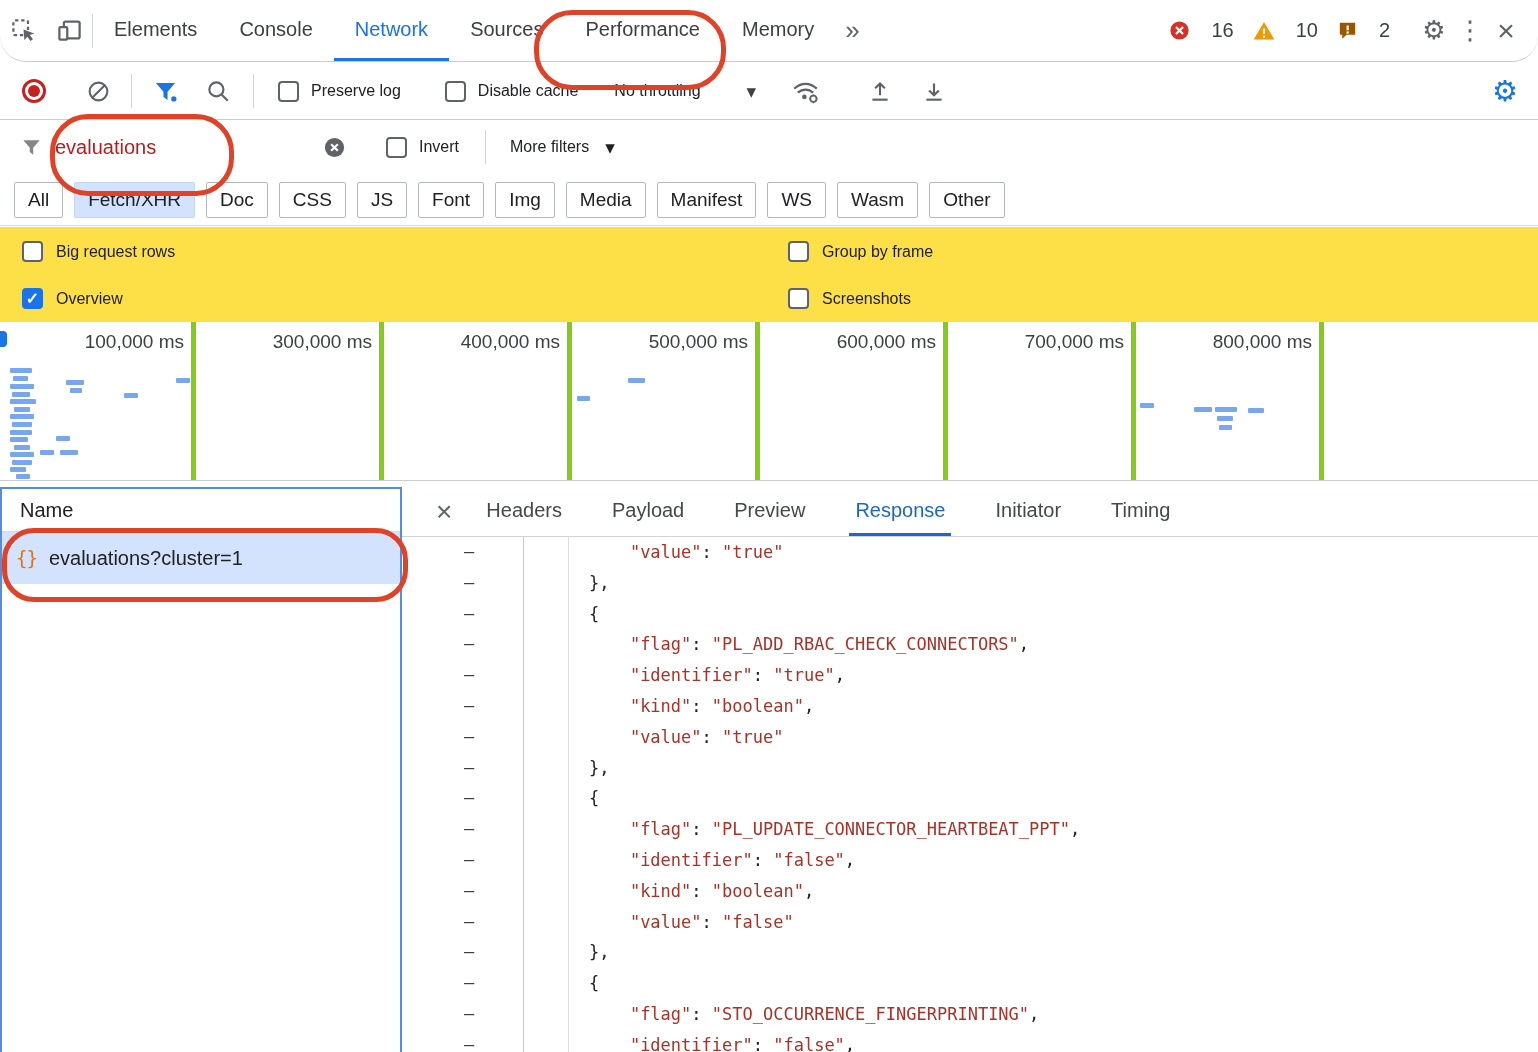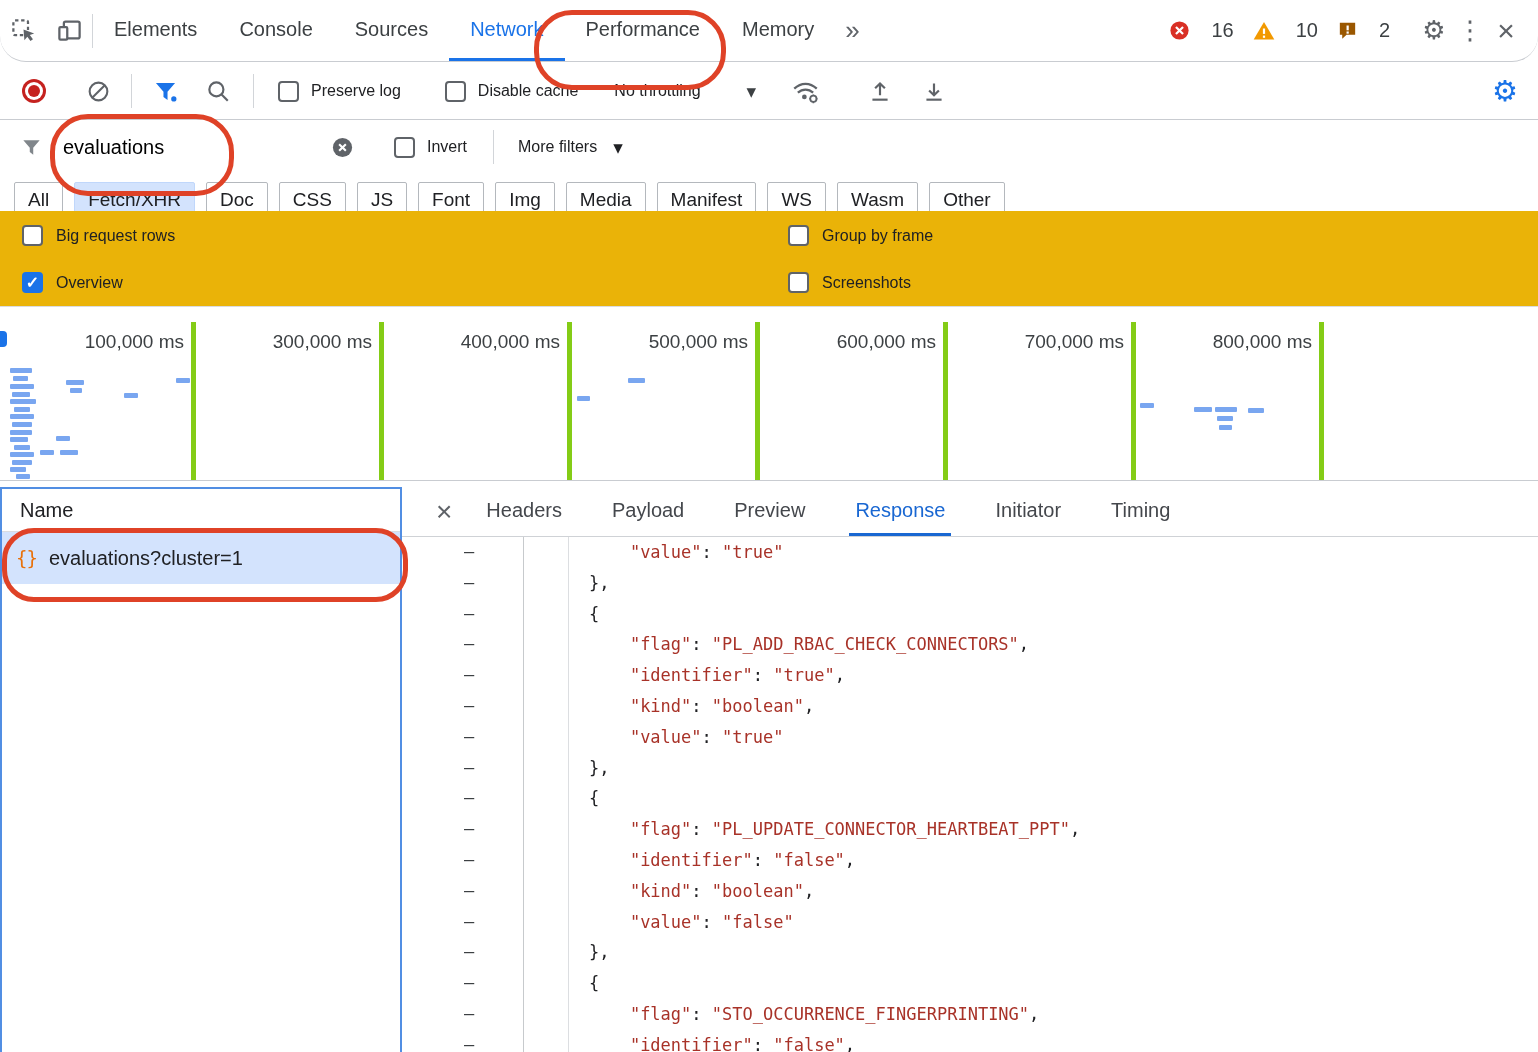--- a/index.html
+++ b/index.html
@@ -28,31 +28,31 @@
   .t2-ico{display:flex;align-items:center;justify-content:center;flex:none;}
   .cb{width:21px;height:21px;border:2px solid #5f6368;border-radius:4px;box-sizing:border-box;background:#fff;
     display:inline-flex;align-items:center;justify-content:center;flex:none;font-size:16px;font-weight:bold;color:transparent;}
   .cb.checked{background:#1a73e8;border-color:#1a73e8;color:#fff;}
   .lbl{font-size:16px;color:#202124;white-space:nowrap;}
   .caret{font-size:19px;color:#3c4043;}
   .blue-gear{margin-left:auto;margin-right:20px;font-size:29px;color:#1a73e8;}
 
   
   .filter-row{position:absolute;top:120px;left:0;right:0;height:54px;display:flex;align-items:center;padding-left:20px;background:#fff;}
-  .filter-value{font-size:20px;color:#000000;margin-left:20px;width:268px;flex:none;}
+  .filter-value{font-size:20px;color:#b91c1c;margin-left:12px;width:268px;flex:none;}
 
   
   .chips-row{position:absolute;top:174px;left:0;right:0;height:52px;display:flex;align-items:center;gap:11px;
     padding-left:14px;border-bottom:1px solid #dadce0;box-sizing:border-box;background:#fff;}
   .chip{height:34px;display:flex;align-items:center;padding:0 13px;border:1px solid #b4b8bd;border-radius:2px;
     font-size:19px;color:#202124;background:#fff;white-space:nowrap;}
   .chip.selected{background:#d3e3fd;border-color:#c0d7fb;}
 
   
-  .options{position:absolute;top:211px;left:0;right:0;height:96px;border-bottom:1px solid #dadce0;box-sizing:border-box;background:#eab308;}
+  .options{position:absolute;top:227px;left:0;right:0;height:96px;border-bottom:1px solid #dadce0;box-sizing:border-box;background:#fde047;}
   .opt{position:absolute;display:flex;align-items:center;gap:13px;}
 
   
   .timeline{position:absolute;top:322px;left:0;right:0;height:159px;border-bottom:1px solid #c9ccd1;box-sizing:border-box;overflow:hidden;background:#fff;}
   .tl-cols{display:flex;height:100%;padding-left:8px;}
   .tl-col{width:188px;flex:none;border-right:5px solid #84cc16;box-sizing:border-box;position:relative;}
   .tl-label{position:absolute;top:9px;right:7px;font-size:19px;color:#3c4043;white-space:nowrap;}
   .tl-bars{position:absolute;inset:0;}
   .tl-bar{position:absolute;height:5px;background:#79a6f0;border-radius:1px;}
   .tl-handle{position:absolute;left:0;top:9px;width:7px;height:16px;background:#1a73e8;border-radius:0 4px 4px 0;}
@@ -102,22 +102,22 @@
     <span class="tool-ico">
       <svg width="27" height="27" viewBox="0 0 24 24">
         <rect x="7" y="4" width="14" height="15" rx="1.5" fill="none" stroke="#5f6368" stroke-width="2"></rect>
         <rect x="3" y="9" width="7" height="11" rx="1" fill="#fff" stroke="#5f6368" stroke-width="2"></rect>
       </svg>
     </span>
     <span class="vsep"></span>
 
     <span class="ptab">Elements</span>
     <span class="ptab">Console</span>
+    <span class="ptab selected">Network</span>
     <span class="ptab">Sources</span>
-    <span class="ptab selected">Network</span>
     <span class="ptab">Performance</span>
     <span class="ptab">Memory</span>
     <span class="more-tabs">»</span>
 
     <div class="badges">
       <span class="badge">
         <span style="display:flex;">
           <svg width="23" height="23" viewBox="0 0 24 24">
             <circle cx="12" cy="12" r="9.5" fill="#d93025"></circle>
             <path d="M8.3 8.3 L15.7 15.7 M15.7 8.3 L8.3 15.7" stroke="#fff" stroke-width="2.3"></path>

